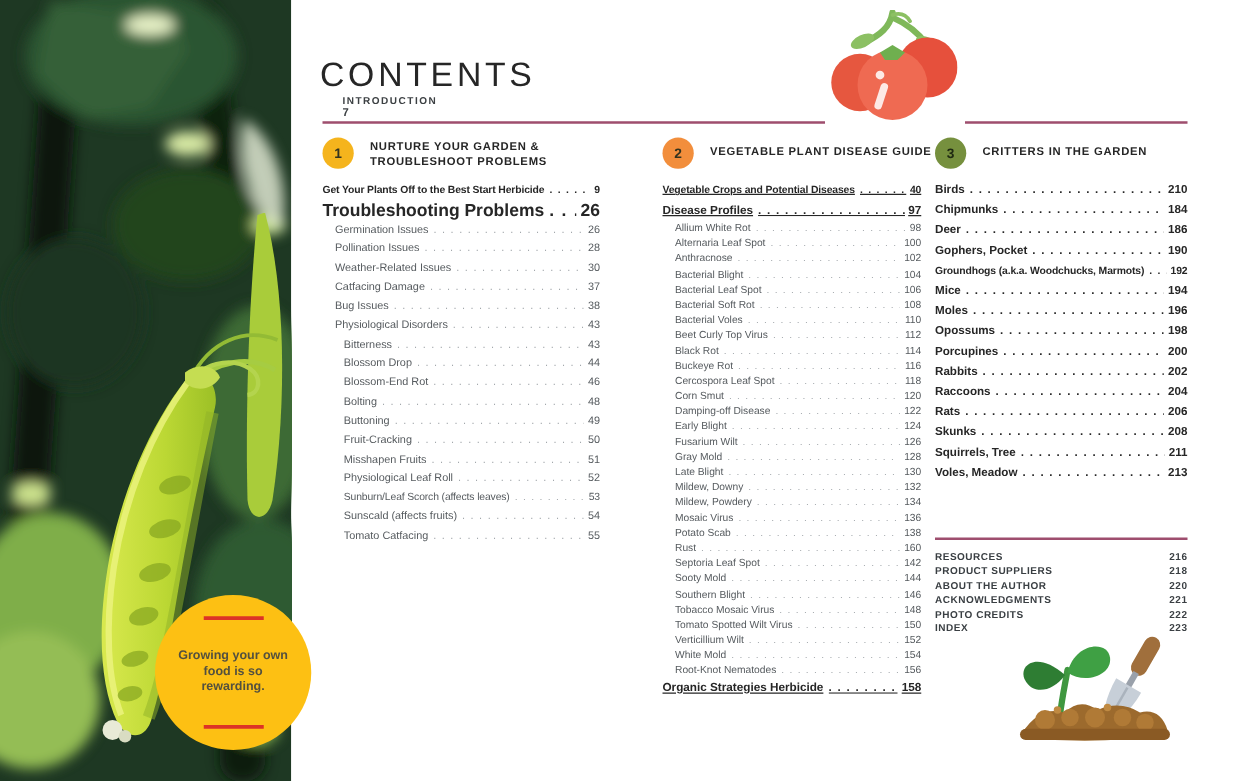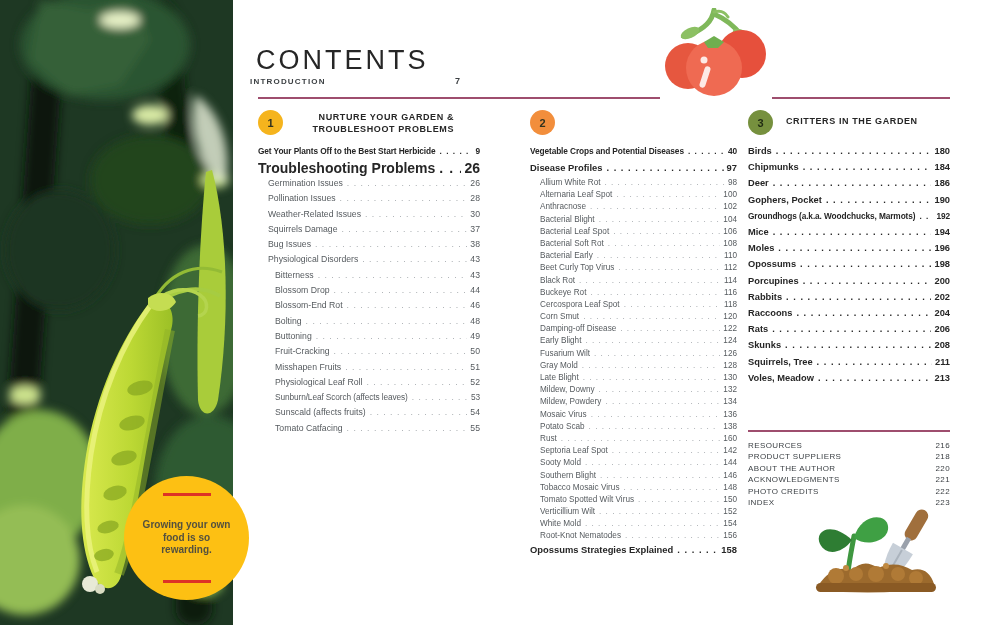--- a/index.html
+++ b/index.html
@@ -16,21 +16,21 @@
 .photo svg{display:block;width:233px;height:625px;}
 
 
 .badge{position:absolute;left:124px;top:476px;width:125px;height:124px;border-radius:50%;
   background:var(--badge_bg);display:flex;flex-direction:column;align-items:center;justify-content:center;gap:23px;text-align:center;}
 .badge-rule{width:48px;height:3px;background:var(--badge_rule);}
 .badge-text{width:94px;font-size:10px;font-weight:700;color:#53503f;line-height:12.5px;}
 
 
 .page-title{position:absolute;left:244px;top:33px;margin:12px;font-size:27px;font-weight:400;letter-spacing:3px;color:var(--ink);}
-.intro-row{position:absolute;left:250px;top:76px;width:210px;display:flex;justify-content:space-between;align-items:center;}
+.intro-row{position:absolute;left:274px;top:76px;width:210px;display:flex;justify-content:space-between;align-items:flex-start;flex-direction:column;}
 .intro-label{font-size:8px;font-weight:700;letter-spacing:1.2px;color:#3c4043;}
 .intro-page{font-size:9px;font-weight:600;color:#3c4043;}
 .rule{position:absolute;top:97px;height:2px;background:var(--rule);}
 .rule-left{left:258px;width:402px;}
 .rule-right{left:772px;width:178px;}
 
 
 .tomato{position:absolute;left:662px;top:8px;width:104px;height:92px;}
 .trowel{position:absolute;left:812px;top:504px;width:128px;height:90px;}
 .tomato svg,.trowel svg{display:block;width:100%;height:100%;}
@@ -40,46 +40,46 @@
 .col1{left:258px;width:222px;}
 .col2{left:530px;width:207px;}
 .col3{left:748px;width:202px;}
 .sec-header{display:flex;align-items:flex-start;gap:13px;margin:0 0 9px 0;min-height:27px;}
 .sec-circle{width:25px;height:25px;border-radius:50%;color:#33331f;font-weight:800;font-size:11px;
   display:flex;align-items:center;justify-content:center;flex:none;}
 .col1 .sec-circle{background:var(--section1);}
 .col2 .sec-circle{background:var(--section2);}
 .col3 .sec-circle{background:var(--section3);color:#1f2a12;}
 .sec-title{margin:0;font-size:9px;font-weight:800;letter-spacing:.6px;color:var(--ink);line-height:11.5px;padding-top:2px;}
-.col1 .sec-title{max-width:158px;text-align:right;}
+.col1 .sec-title{max-width:158px;}
 .col2 .sec-title,.col3 .sec-title{white-space:nowrap;padding-top:6px;}
 
 
 .toc-row{display:flex;align-items:flex-end;}
 .toc-label{margin-right:2px;}
 .toc-dots{flex:1 1 0;min-width:0;overflow:hidden;white-space:nowrap;margin:0 3px 0 2px;}
 .toc-dots::after{content:". . . . . . . . . . . . . . . . . . . . . . . . . . . . . . . . . . . . . . . . . . . . . . . . . . . . . . . . . . . .";letter-spacing:1px;}
 .toc-page{flex:none;}
 .lvl-h{font-weight:700;color:var(--ink);}
 .lvl-s,.lvl-ss{color:var(--subink);text-align:center;}
 .lvl-s .toc-dots,.lvl-ss .toc-dots{color:var(--subdots);}
 .lvl-s{padding-left:10px;}
 .lvl-ss{padding-left:17px;}
 
 .col1 .toc-row{font-size:8.7px;line-height:9.5px;margin-bottom:5.8px;}
 .col1 .lvl-h{font-size:14px;line-height:10.5px;margin-bottom:6px;}
 .col2 .toc-row{font-size:8.2px;line-height:8.8px;margin-bottom:3.4px;}
-.col2 .lvl-h{font-size:9.4px;line-height:10.5px;margin-bottom:6px;}
+.col2 .lvl-h{font-size:9.4px;line-height:10.5px;margin-bottom:6px;text-decoration:underline;}
 .col3 .toc-row{font-size:9.3px;font-weight:700;color:var(--ink);line-height:10.2px;margin-bottom:6px;margin-top:0;justify-content:flex-end;}
 .col3 .entries{margin-top:6px;}
 .toc-row.long{font-size:8.3px !important;letter-spacing:-.1px;}
 
 
 .backmatter{position:absolute;left:748px;top:430px;width:202px;border-top:2px solid var(--rule);padding-top:10px;}
-.backmatter .toc-row{font-size:8px;line-height:8.6px;margin-bottom:2.8px;color:#3a3f43;font-weight:400;letter-spacing:.4px;}
+.backmatter .toc-row{font-size:8px;line-height:8.6px;margin-bottom:2.8px;color:#3a3f43;font-weight:700;letter-spacing:.4px;}
 .lvl-bm .toc-dots::after{content:"";}
 </style>
 </head>
 <body>
 
 <div class="page">
 
   <div class="photo">
     <svg viewBox="0 0 233 625" preserveAspectRatio="none">
       <defs>
@@ -188,21 +188,21 @@
           <span class="toc-label">Pollination Issues</span>
           <span class="toc-dots"></span>
           <span class="toc-page">28</span>
         </div>
         <div class="toc-row lvl-s">
           <span class="toc-label">Weather-Related Issues</span>
           <span class="toc-dots"></span>
           <span class="toc-page">30</span>
         </div>
         <div class="toc-row lvl-s">
-          <span class="toc-label">Squirrels Damage</span>
+          <span class="toc-label">Catfacing Damage</span>
           <span class="toc-dots"></span>
           <span class="toc-page">37</span>
         </div>
         <div class="toc-row lvl-s">
           <span class="toc-label">Bug Issues</span>
           <span class="toc-dots"></span>
           <span class="toc-page">38</span>
         </div>
         <div class="toc-row lvl-s">
           <span class="toc-label">Physiological Disorders</span>
@@ -263,20 +263,21 @@
           <span class="toc-label">Tomato Catfacing</span>
           <span class="toc-dots"></span>
           <span class="toc-page">55</span>
         </div>
       </div>
   </section>
 
   <section class="col col2">
     <header class="sec-header">
       <span class="sec-circle">2</span>
+      <h2 class="sec-title">VEGETABLE PLANT DISEASE GUIDE</h2>
     </header>
     <div class="entries">
         <div class="toc-row lvl-h long">
           <span class="toc-label">Vegetable Crops and Potential Diseases</span>
           <span class="toc-dots"></span>
           <span class="toc-page">40</span>
         </div>
         <div class="toc-row lvl-h">
           <span class="toc-label">Disease Profiles</span>
           <span class="toc-dots"></span>
@@ -306,21 +307,21 @@
           <span class="toc-label">Bacterial Leaf Spot</span>
           <span class="toc-dots"></span>
           <span class="toc-page">106</span>
         </div>
         <div class="toc-row lvl-s">
           <span class="toc-label">Bacterial Soft Rot</span>
           <span class="toc-dots"></span>
           <span class="toc-page">108</span>
         </div>
         <div class="toc-row lvl-s">
-          <span class="toc-label">Bacterial Early</span>
+          <span class="toc-label">Bacterial Voles</span>
           <span class="toc-dots"></span>
           <span class="toc-page">110</span>
         </div>
         <div class="toc-row lvl-s">
           <span class="toc-label">Beet Curly Top Virus</span>
           <span class="toc-dots"></span>
           <span class="toc-page">112</span>
         </div>
         <div class="toc-row lvl-s">
           <span class="toc-label">Black Rot</span>
@@ -426,37 +427,37 @@
           <span class="toc-label">White Mold</span>
           <span class="toc-dots"></span>
           <span class="toc-page">154</span>
         </div>
         <div class="toc-row lvl-s">
           <span class="toc-label">Root-Knot Nematodes</span>
           <span class="toc-dots"></span>
           <span class="toc-page">156</span>
         </div>
         <div class="toc-row lvl-h">
-          <span class="toc-label">Opossums Strategies Explained</span>
+          <span class="toc-label">Organic Strategies Herbicide</span>
           <span class="toc-dots"></span>
           <span class="toc-page">158</span>
         </div>
       </div>
   </section>
 
   <section class="col col3">
     <header class="sec-header">
       <span class="sec-circle">3</span>
       <h2 class="sec-title">CRITTERS IN THE GARDEN</h2>
     </header>
     <div class="entries">
         <div class="toc-row lvl-h">
           <span class="toc-label">Birds</span>
           <span class="toc-dots"></span>
-          <span class="toc-page">180</span>
+          <span class="toc-page">210</span>
         </div>
         <div class="toc-row lvl-h">
           <span class="toc-label">Chipmunks</span>
           <span class="toc-dots"></span>
           <span class="toc-page">184</span>
         </div>
         <div class="toc-row lvl-h">
           <span class="toc-label">Deer</span>
           <span class="toc-dots"></span>
           <span class="toc-page">186</span>

